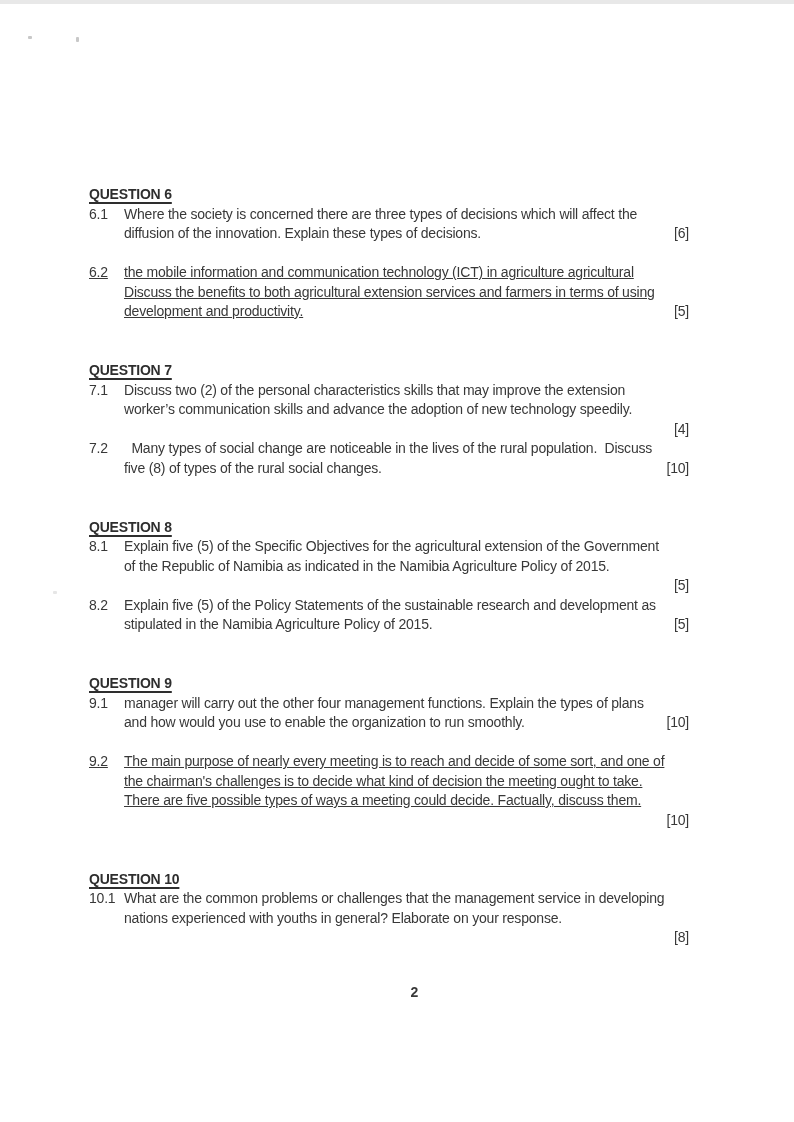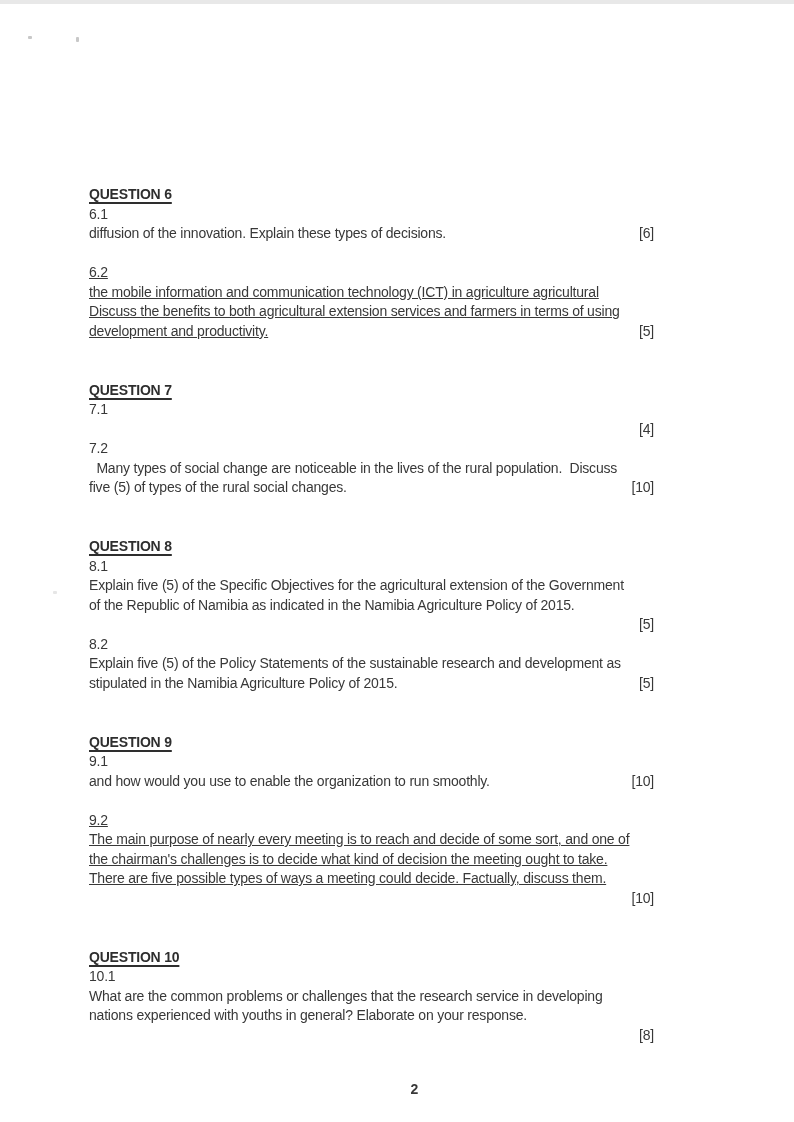--- a/index.html
+++ b/index.html
@@ -29,21 +29,21 @@
   .section { margin: 0; }
   .section + .section { margin-top: 39.5px; }
   .q-heading {
     font-weight: 700;
     color: #2e2e2e;
     text-decoration: underline;
     text-underline-offset: 3px;
     text-decoration-thickness: 1.5px;
     white-space: pre;
   }
-  .item { display: flex; flex-direction: column; }
+  .item { display: flex; }
   .item.gap-before { margin-top: 19.5px; text-decoration: underline; }
   .item-num {
     width: 35px;
     flex-shrink: 0;
     white-space: pre;
   }
   .item-body {
     width: 616px;
     flex-shrink: 0;
   }
@@ -82,45 +82,48 @@
   <div class="speck s2"></div>
   <div class="speck s3"></div>
 
   <div class="content">
     <div id="sections-root">
         <div class="section">
           <div class="q-heading">QUESTION 6</div>
           <div class="item">
             <div class="item-num">6.1</div>
             <div class="item-body">
+              <div class="line"><span>Where the society is concerned there are three types of decisions which will affect the</span></div>
               <div class="line"><span>diffusion of the innovation. Explain these types of decisions.</span><span class="mark">[6]</span></div>
             </div>
           </div>
           <div class="item gap-before">
             <div class="item-num">6.2</div>
             <div class="item-body">
               <div class="line"><span>the mobile information and communication technology (ICT) in agriculture agricultural</span></div>
               <div class="line"><span>Discuss the benefits to both agricultural extension services and farmers in terms of using</span></div>
               <div class="line"><span>development and productivity.</span><span class="mark">[5]</span></div>
             </div>
           </div>
         </div>
         <div class="section">
           <div class="q-heading">QUESTION 7</div>
           <div class="item">
             <div class="item-num">7.1</div>
             <div class="item-body">
+              <div class="line"><span>Discuss two (2) of the personal characteristics skills that may improve the extension</span></div>
+              <div class="line"><span>worker’s communication skills and advance the adoption of new technology speedily.</span></div>
               <div class="line"><span class="mark">[4]</span></div>
             </div>
           </div>
           <div class="item">
             <div class="item-num">7.2</div>
             <div class="item-body">
               <div class="line"><span>  Many types of social change are noticeable in the lives of the rural population.  Discuss</span></div>
-              <div class="line"><span>five (5) of types of the rural social changes.</span><span class="mark">[10]</span></div>
+              <div class="line"><span>five (8) of types of the rural social changes.</span><span class="mark">[10]</span></div>
             </div>
           </div>
         </div>
         <div class="section">
           <div class="q-heading">QUESTION 8</div>
           <div class="item">
             <div class="item-num">8.1</div>
             <div class="item-body">
               <div class="line"><span>Explain five (5) of the Specific Objectives for the agricultural extension of the Government</span></div>
               <div class="line"><span>of the Republic of Namibia as indicated in the Namibia Agriculture Policy of 2015.</span></div>
@@ -133,39 +136,40 @@
               <div class="line"><span>Explain five (5) of the Policy Statements of the sustainable research and development as</span></div>
               <div class="line"><span>stipulated in the Namibia Agriculture Policy of 2015.</span><span class="mark">[5]</span></div>
             </div>
           </div>
         </div>
         <div class="section">
           <div class="q-heading">QUESTION 9</div>
           <div class="item">
             <div class="item-num">9.1</div>
             <div class="item-body">
+              <div class="line"><span>manager will carry out the other four management functions. Explain the types of plans</span></div>
               <div class="line"><span>and how would you use to enable the organization to run smoothly.</span><span class="mark">[10]</span></div>
             </div>
           </div>
           <div class="item gap-before">
             <div class="item-num">9.2</div>
             <div class="item-body">
               <div class="line"><span>The main purpose of nearly every meeting is to reach and decide of some sort, and one of</span></div>
               <div class="line"><span>the chairman's challenges is to decide what kind of decision the meeting ought to take.</span></div>
               <div class="line"><span>There are five possible types of ways a meeting could decide. Factually, discuss them.</span></div>
               <div class="line"><span class="mark">[10]</span></div>
             </div>
           </div>
         </div>
         <div class="section">
           <div class="q-heading">QUESTION 10</div>
           <div class="item">
             <div class="item-num">10.1</div>
             <div class="item-body">
-              <div class="line"><span>What are the common problems or challenges that the research service in developing</span></div>
+              <div class="line"><span>What are the common problems or challenges that the management service in developing</span></div>
               <div class="line"><span>nations experienced with youths in general? Elaborate on your response.</span></div>
               <div class="line"><span class="mark">[8]</span></div>
             </div>
           </div>
         </div>
       </div>
     <div class="page-number">2</div>
   </div>
 </div>
 

